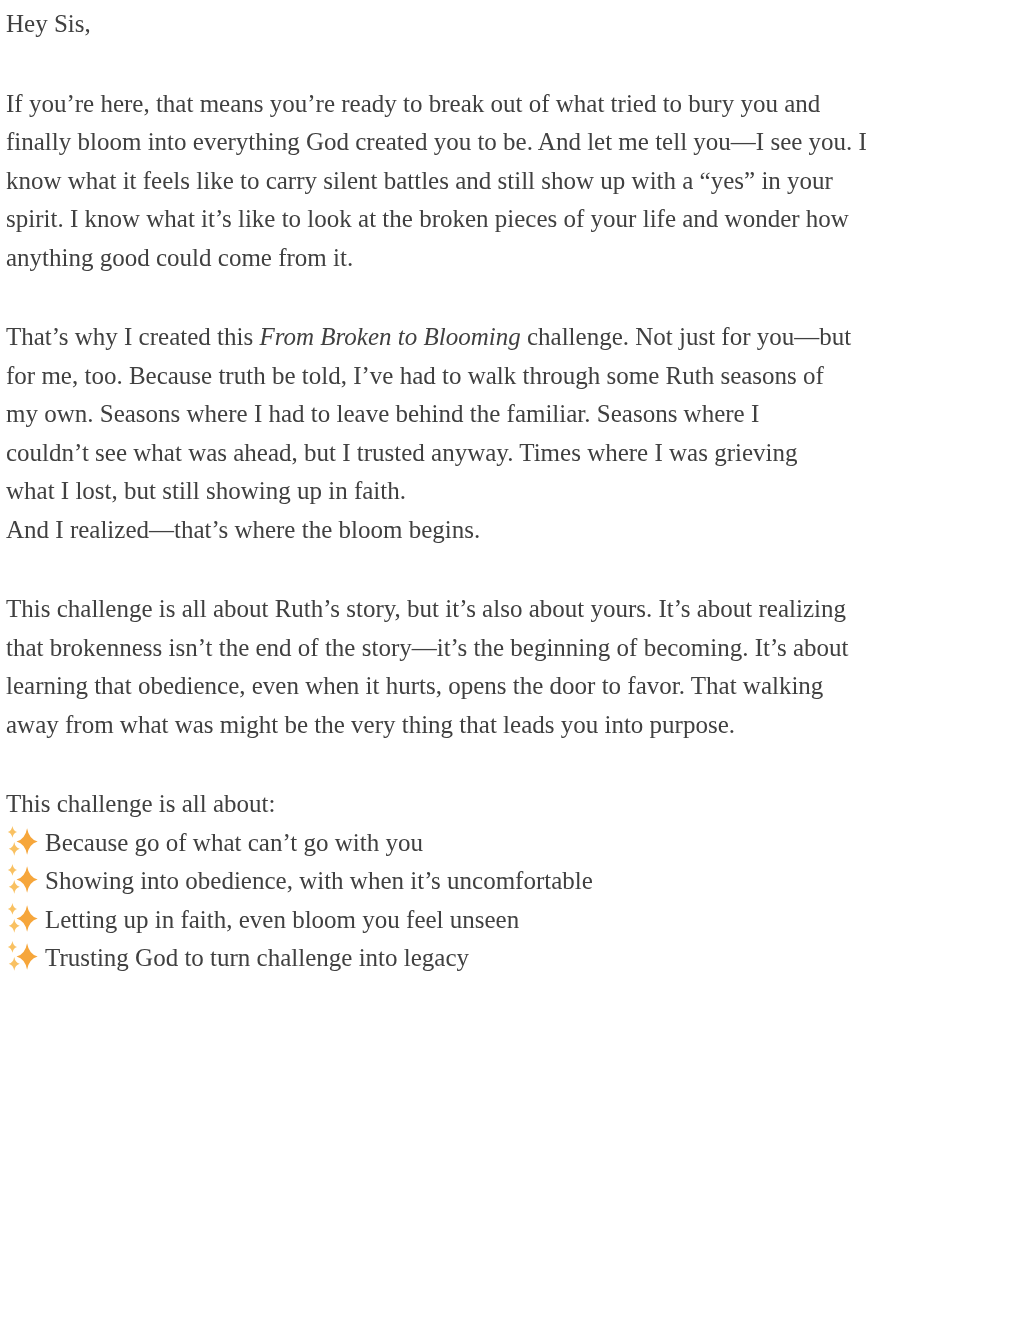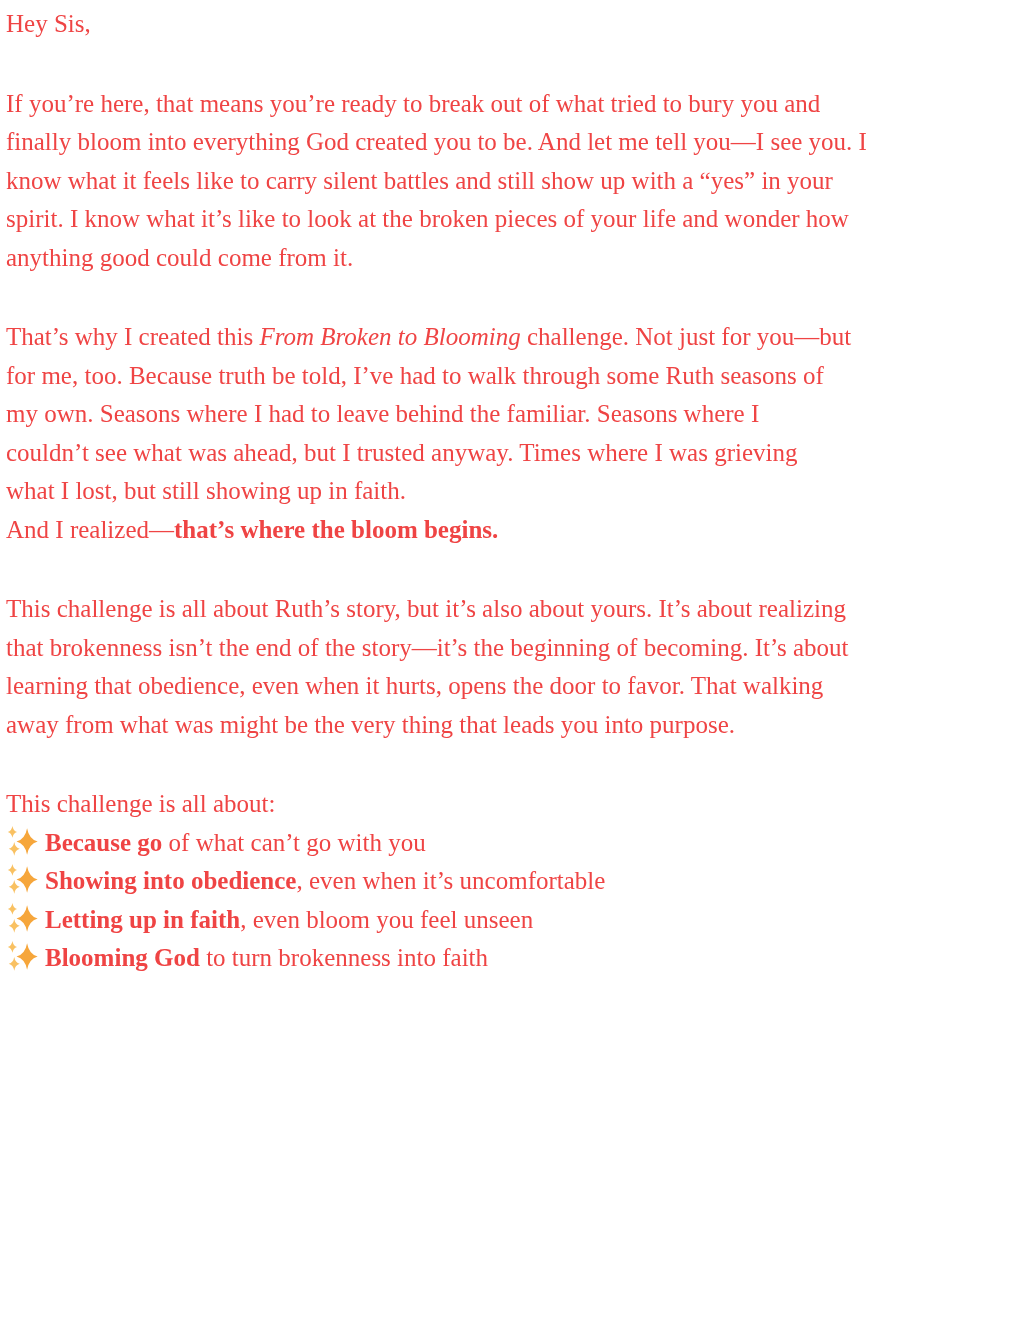--- a/index.html
+++ b/index.html
@@ -12,30 +12,30 @@
       position: relative;
       box-sizing: border-box;
       width: 1024px;
       height: 1326px;
       overflow: hidden;
       background: #ffffff;
       padding: 5px 4px 0 6px;
       font-family: "Liberation Serif", "DejaVu Serif", serif;
       font-size: 25px;
       line-height: 38.5px;
-      color: #ef4444;
+      color: #404040;
     }
     .para {
       margin: 0 0 41px 0;
       white-space: pre-wrap;
     }
     .para:last-child {
       margin-bottom: 16px;
     }
-    .b { font-weight: bold; }
+    .b { font-weight: normal; }
     .i { font-style: italic; }
     .sparkle {
       width: 33px;
       height: 35px;
       vertical-align: -8px;
       margin-right: 6px;
     }
   </style>
 </head>
 <body>
@@ -47,23 +47,23 @@
       <p class="para"><span>That’s why I created this </span><span class="i">From Broken to Blooming</span><span> challenge. Not just for you—but</span><br><span>for me, too. Because truth be told, I’ve had to walk through some Ruth seasons of</span><br><span>my own. Seasons where I had to leave behind the familiar. Seasons where I</span><br><span>couldn’t see what was ahead, but I trusted anyway. Times where I was grieving</span><br><span>what I lost, but still showing up in faith.</span><br><span>And I realized—</span><span class="b">that’s where the bloom begins.</span></p>
       <p class="para"><span>This challenge is all about Ruth’s story, but it’s also about yours. It’s about realizing</span><br><span>that brokenness isn’t the end of the story—it’s the beginning of becoming. It’s about</span><br><span>learning that obedience, even when it hurts, opens the door to favor. That walking</span><br><span>away from what was might be the very thing that leads you into purpose.</span></p>
       <p class="para"><span>This challenge is all about:</span><br><svg viewBox="0 0 36 36" class="sparkle">
           <path d="M 23 3.5 Q 25.07 15.39 34.5 18 Q 25.07 20.61 23 32.5 Q 20.93 20.61 11.5 18 Q 20.93 15.39 23 3.5 Z" fill="#F6A63B"></path>
           <path d="M 7 1 Q 7.9 6.33 12 7.5 Q 7.9 8.67 7 14 Q 6.1 8.67 2 7.5 Q 6.1 6.33 7 1 Z" fill="#F9C162"></path>
           <path d="M 9 18.5 Q 10.08 24.65 15 26 Q 10.08 27.35 9 33.5 Q 7.92 27.35 3 26 Q 7.92 24.65 9 18.5 Z" fill="#F9C162"></path>
         </svg><span class="b">Because go</span><span> of what can’t go with you</span><br><svg viewBox="0 0 36 36" class="sparkle">
           <path d="M 23 3.5 Q 25.07 15.39 34.5 18 Q 25.07 20.61 23 32.5 Q 20.93 20.61 11.5 18 Q 20.93 15.39 23 3.5 Z" fill="#F6A63B"></path>
           <path d="M 7 1 Q 7.9 6.33 12 7.5 Q 7.9 8.67 7 14 Q 6.1 8.67 2 7.5 Q 6.1 6.33 7 1 Z" fill="#F9C162"></path>
           <path d="M 9 18.5 Q 10.08 24.65 15 26 Q 10.08 27.35 9 33.5 Q 7.92 27.35 3 26 Q 7.92 24.65 9 18.5 Z" fill="#F9C162"></path>
-        </svg><span class="b">Showing into obedience</span><span>, even when it’s uncomfortable</span><br><svg viewBox="0 0 36 36" class="sparkle">
+        </svg><span class="b">Showing into obedience</span><span>, with when it’s uncomfortable</span><br><svg viewBox="0 0 36 36" class="sparkle">
           <path d="M 23 3.5 Q 25.07 15.39 34.5 18 Q 25.07 20.61 23 32.5 Q 20.93 20.61 11.5 18 Q 20.93 15.39 23 3.5 Z" fill="#F6A63B"></path>
           <path d="M 7 1 Q 7.9 6.33 12 7.5 Q 7.9 8.67 7 14 Q 6.1 8.67 2 7.5 Q 6.1 6.33 7 1 Z" fill="#F9C162"></path>
           <path d="M 9 18.5 Q 10.08 24.65 15 26 Q 10.08 27.35 9 33.5 Q 7.92 27.35 3 26 Q 7.92 24.65 9 18.5 Z" fill="#F9C162"></path>
         </svg><span class="b">Letting up in faith</span><span>, even bloom you feel unseen</span><br><svg viewBox="0 0 36 36" class="sparkle">
           <path d="M 23 3.5 Q 25.07 15.39 34.5 18 Q 25.07 20.61 23 32.5 Q 20.93 20.61 11.5 18 Q 20.93 15.39 23 3.5 Z" fill="#F6A63B"></path>
           <path d="M 7 1 Q 7.9 6.33 12 7.5 Q 7.9 8.67 7 14 Q 6.1 8.67 2 7.5 Q 6.1 6.33 7 1 Z" fill="#F9C162"></path>
           <path d="M 9 18.5 Q 10.08 24.65 15 26 Q 10.08 27.35 9 33.5 Q 7.92 27.35 3 26 Q 7.92 24.65 9 18.5 Z" fill="#F9C162"></path>
-        </svg><span class="b">Blooming God</span><span> to turn brokenness into faith</span></p>
+        </svg><span class="b">Trusting God</span><span> to turn challenge into legacy</span></p>
     </div>
 </div>
 
 </body></html>

